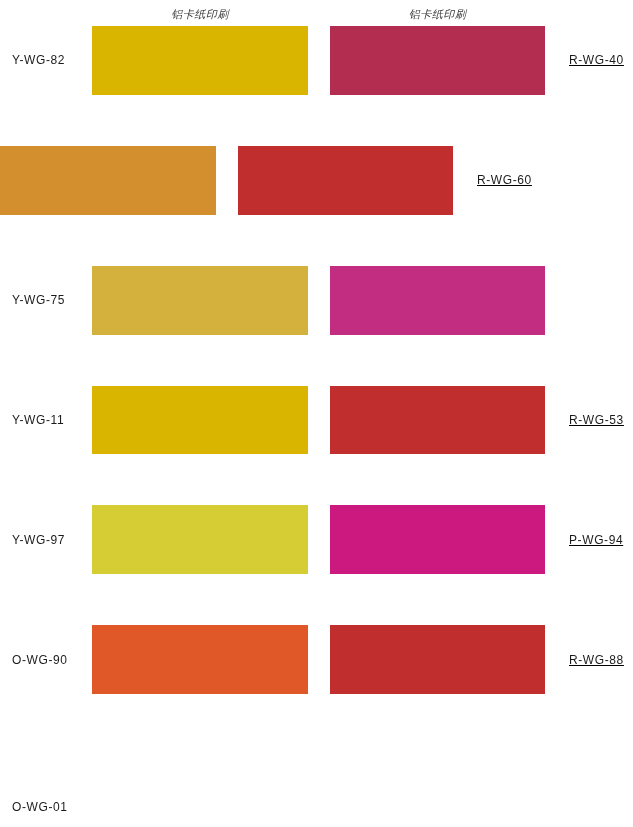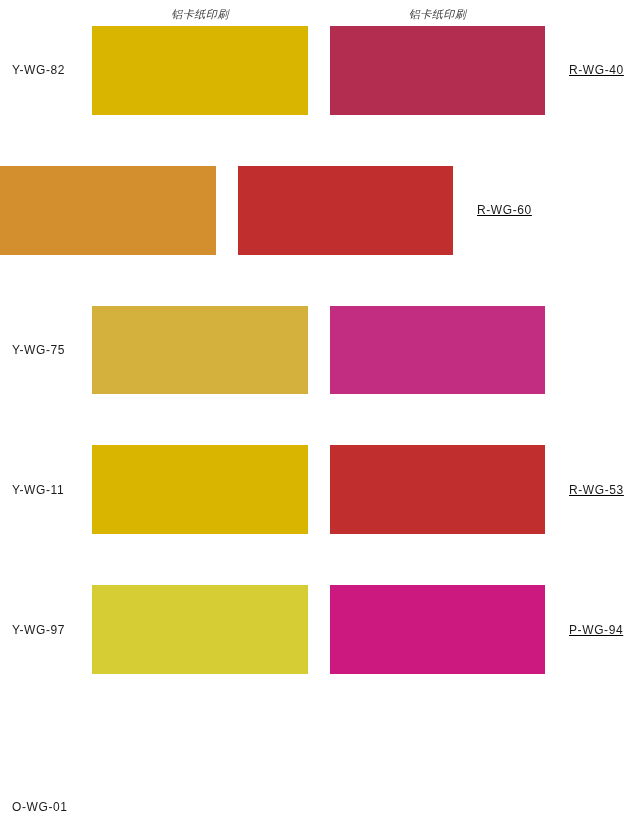--- a/index.html
+++ b/index.html
@@ -170,20 +170,35 @@
       </div>
       <div class="spacer-cell"></div>
       <div class="swatch-cell right">
         <div class="swatch" style="background-color: rgb(204, 25, 128);"></div>
       </div>
       <div class="label-cell right">
         <span class="swatch-label">P-WG-94</span>
       </div>
     </div>
 
+    <div class="swatch-row">
+      <div class="label-cell left">
+        <span class="swatch-label">O-WG-90</span>
+      </div>
+      <div class="swatch-cell left">
+        <div class="swatch" style="background-color: rgb(224, 88, 39);"></div>
+      </div>
+      <div class="spacer-cell"></div>
+      <div class="swatch-cell right">
+        <div class="swatch" style="background-color: rgb(192, 46, 46);"></div>
+      </div>
+      <div class="label-cell right">
+        <span class="swatch-label">R-WG-88</span>
+      </div>
+    </div>
 
     <div class="swatch-row">
       <div class="label-cell left">
         <span class="swatch-label">O-WG-01</span>
       </div>
       <div class="swatch-cell left">
         <div class="swatch" style="background-color: rgb(229, 112, 26);"></div>
       </div>
       <div class="spacer-cell"></div>
       <div class="swatch-cell right">

